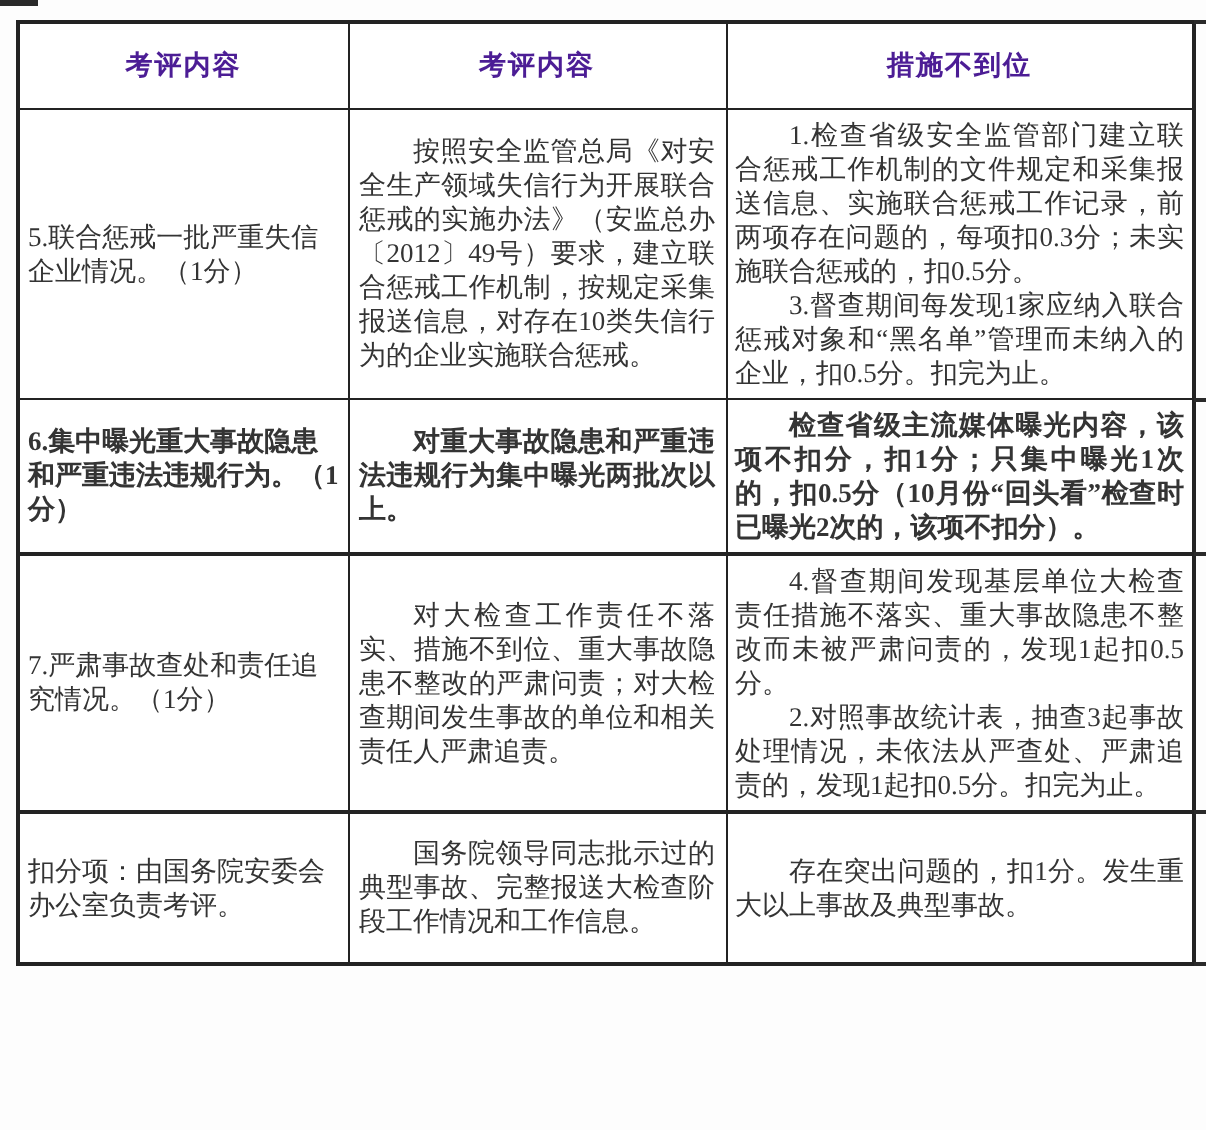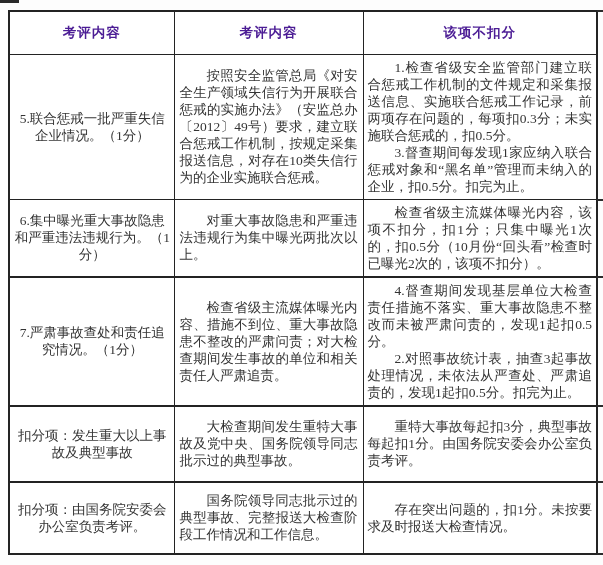--- a/index.html
+++ b/index.html
@@ -46,31 +46,31 @@
   }
   thead tr{height:43px;}
   th{
     font-weight:bold;
     text-align:center;
     color:#4c1d95;
     letter-spacing:1px;
   }
   
   tbody tr:nth-child(1){height:138px;}
-  tbody tr:nth-child(2){height:76px;}
+  tbody tr:nth-child(2){height:76px;font-weight:bold;}
   tbody tr:nth-child(3){height:118px;}
   tbody tr:nth-child(4){height:76px;}
   tbody tr:nth-child(5){height:72px;}
   
   tbody tr:nth-child(2) td,
   tbody tr:nth-child(3) td,
   tbody tr:nth-child(4) td{border-bottom-width:2px;}
   td.content{
     padding:4px 3px 4px 4px;
-    text-align:center;
+    text-align:left;
   }
   td.points{
     padding:4px 5px;
   }
   td.rules{
     padding:4px 4px;
   }
   td.points p,
   td.rules p{
     text-indent:2em;
@@ -101,21 +101,21 @@
   <table>
     <colgroup>
       <col class="c1">
         <col class="c2">
         <col class="c3">
     </colgroup>
     <thead>
       <tr>
         <th>考评内容</th>
         <th>考评内容</th>
-        <th class="rules-h">该项不扣分</th>
+        <th class="rules-h">措施不到位</th>
       </tr>
     </thead>
     <tbody>
         <tr>
           <td class="content">
             <p>5.联合惩戒一批严重失信企业情况。（1分）</p>
           </td>
           <td class="points">
             <p>按照安全监管总局《对安全生产领域失信行为开展联合惩戒的实施办法》（安监总办〔2012〕49号）要求，建立联合惩戒工作机制，按规定采集报送信息，对存在10类失信行为的企业实施联合惩戒。</p>
           </td>
@@ -133,44 +133,33 @@
           </td>
           <td class="rules">
             <p>检查省级主流媒体曝光内容，该项不扣分，扣1分；只集中曝光1次的，扣0.5分（10月份“回头看”检查时已曝光2次的，该项不扣分）。</p>
           </td>
         </tr>
         <tr>
           <td class="content">
             <p>7.严肃事故查处和责任追究情况。（1分）</p>
           </td>
           <td class="points">
-            <p>检查省级主流媒体曝光内容、措施不到位、重大事故隐患不整改的严肃问责；对大检查期间发生事故的单位和相关责任人严肃追责。</p>
+            <p>对大检查工作责任不落实、措施不到位、重大事故隐患不整改的严肃问责；对大检查期间发生事故的单位和相关责任人严肃追责。</p>
           </td>
           <td class="rules">
             <p>4.督查期间发现基层单位大检查责任措施不落实、重大事故隐患不整改而未被严肃问责的，发现1起扣0.5分。</p>
             <p>2.对照事故统计表，抽查3起事故处理情况，未依法从严查处、严肃追责的，发现1起扣0.5分。扣完为止。</p>
-          </td>
-        </tr>
-        <tr>
-          <td class="content">
-            <p>扣分项：发生重大以上事故及典型事故</p>
-          </td>
-          <td class="points">
-            <p>大检查期间发生重特大事故及党中央、国务院领导同志批示过的典型事故。</p>
-          </td>
-          <td class="rules">
-            <p>重特大事故每起扣3分，典型事故每起扣1分。由国务院安委会办公室负责考评。</p>
           </td>
         </tr>
         <tr>
           <td class="content">
             <p>扣分项：由国务院安委会办公室负责考评。</p>
           </td>
           <td class="points">
             <p>国务院领导同志批示过的典型事故、完整报送大检查阶段工作情况和工作信息。</p>
           </td>
           <td class="rules">
-            <p>存在突出问题的，扣1分。未按要求及时报送大检查情况。</p>
+            <p>存在突出问题的，扣1分。发生重大以上事故及典型事故。</p>
           </td>
         </tr>
       </tbody>
   </table>
 </div>
 
 </body></html>

